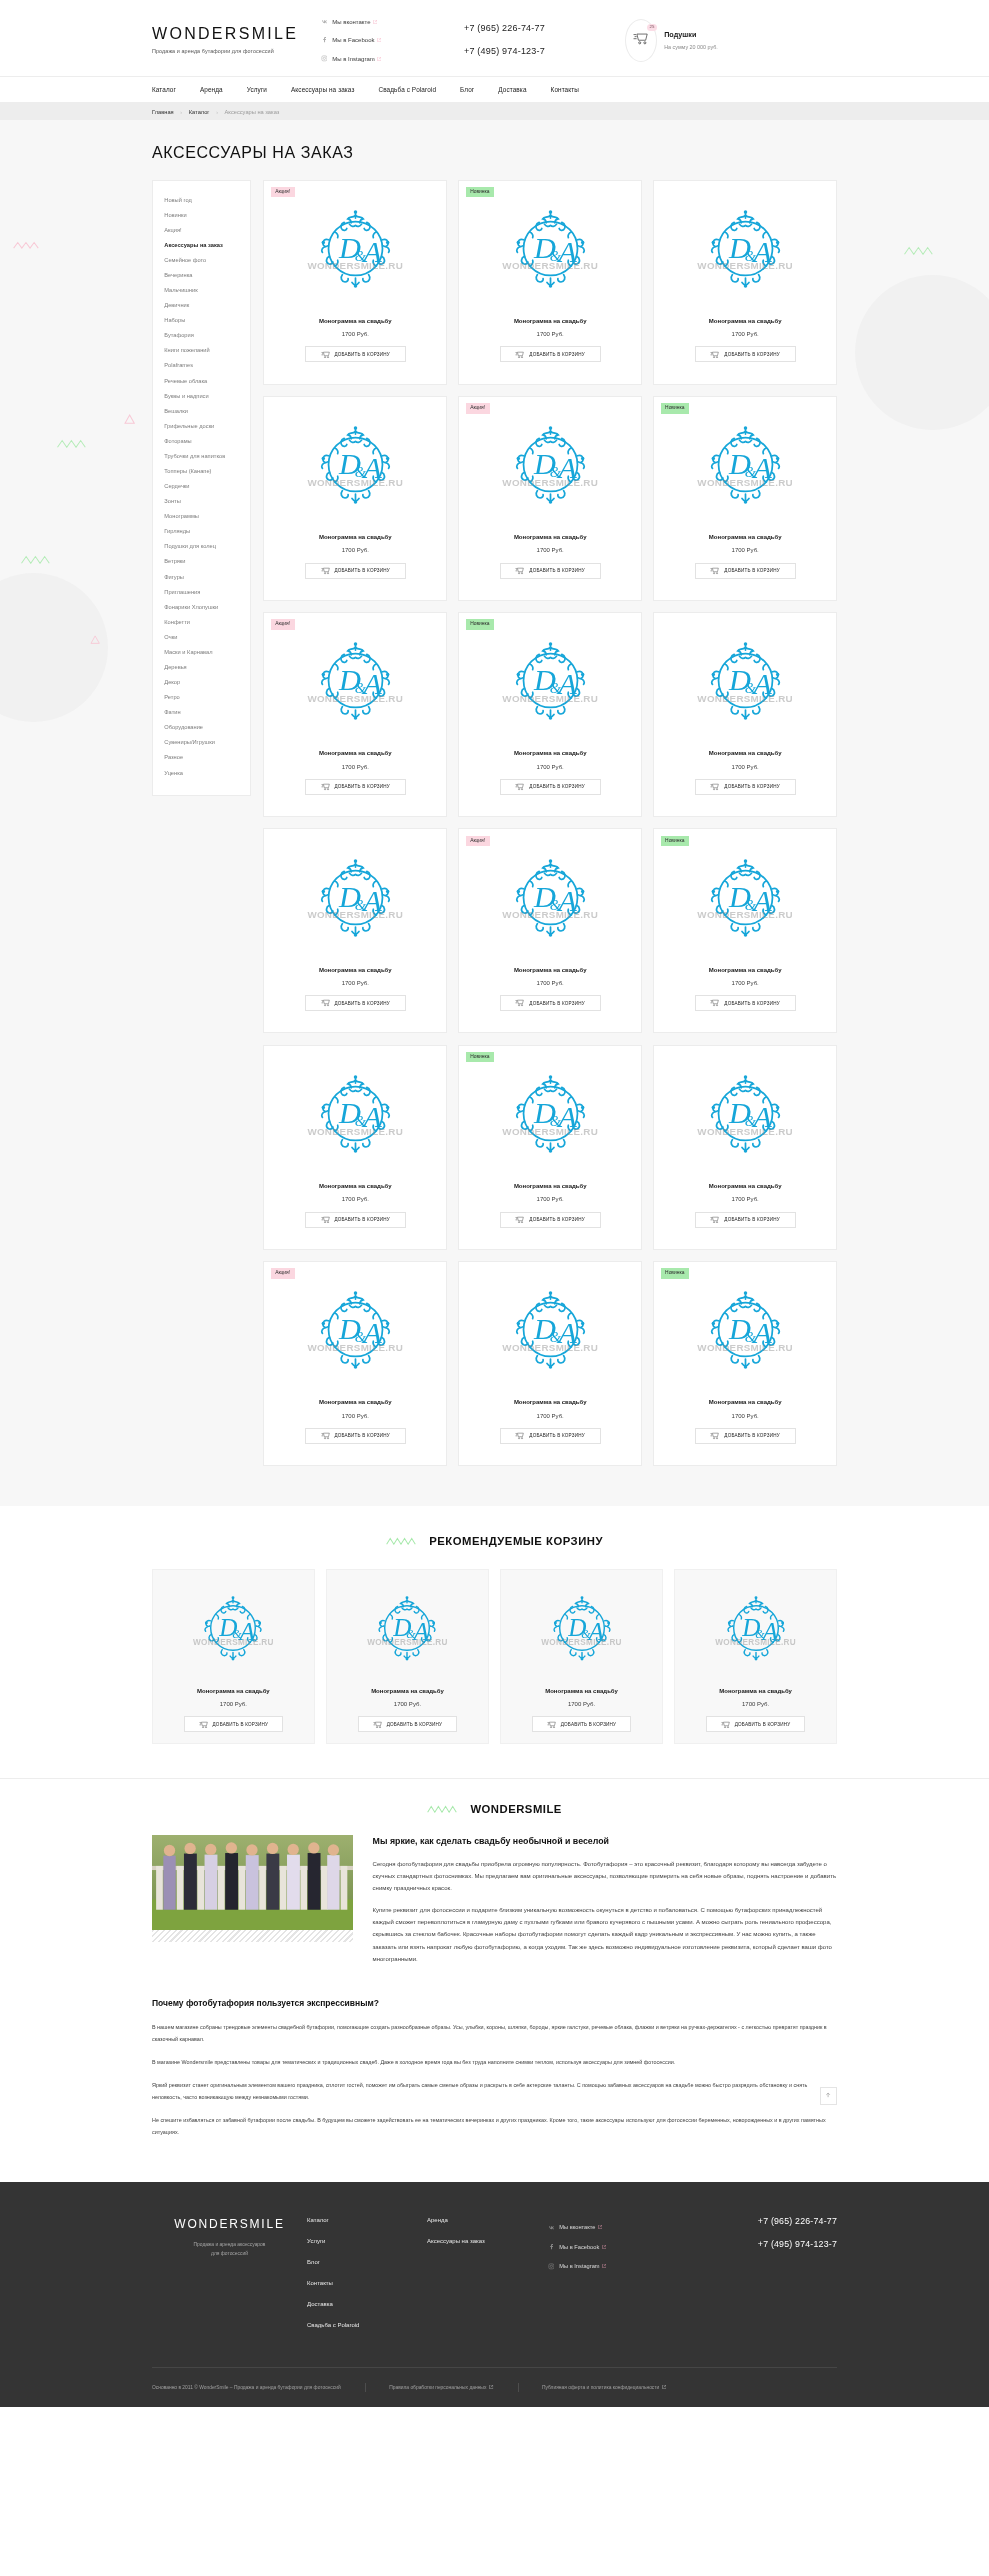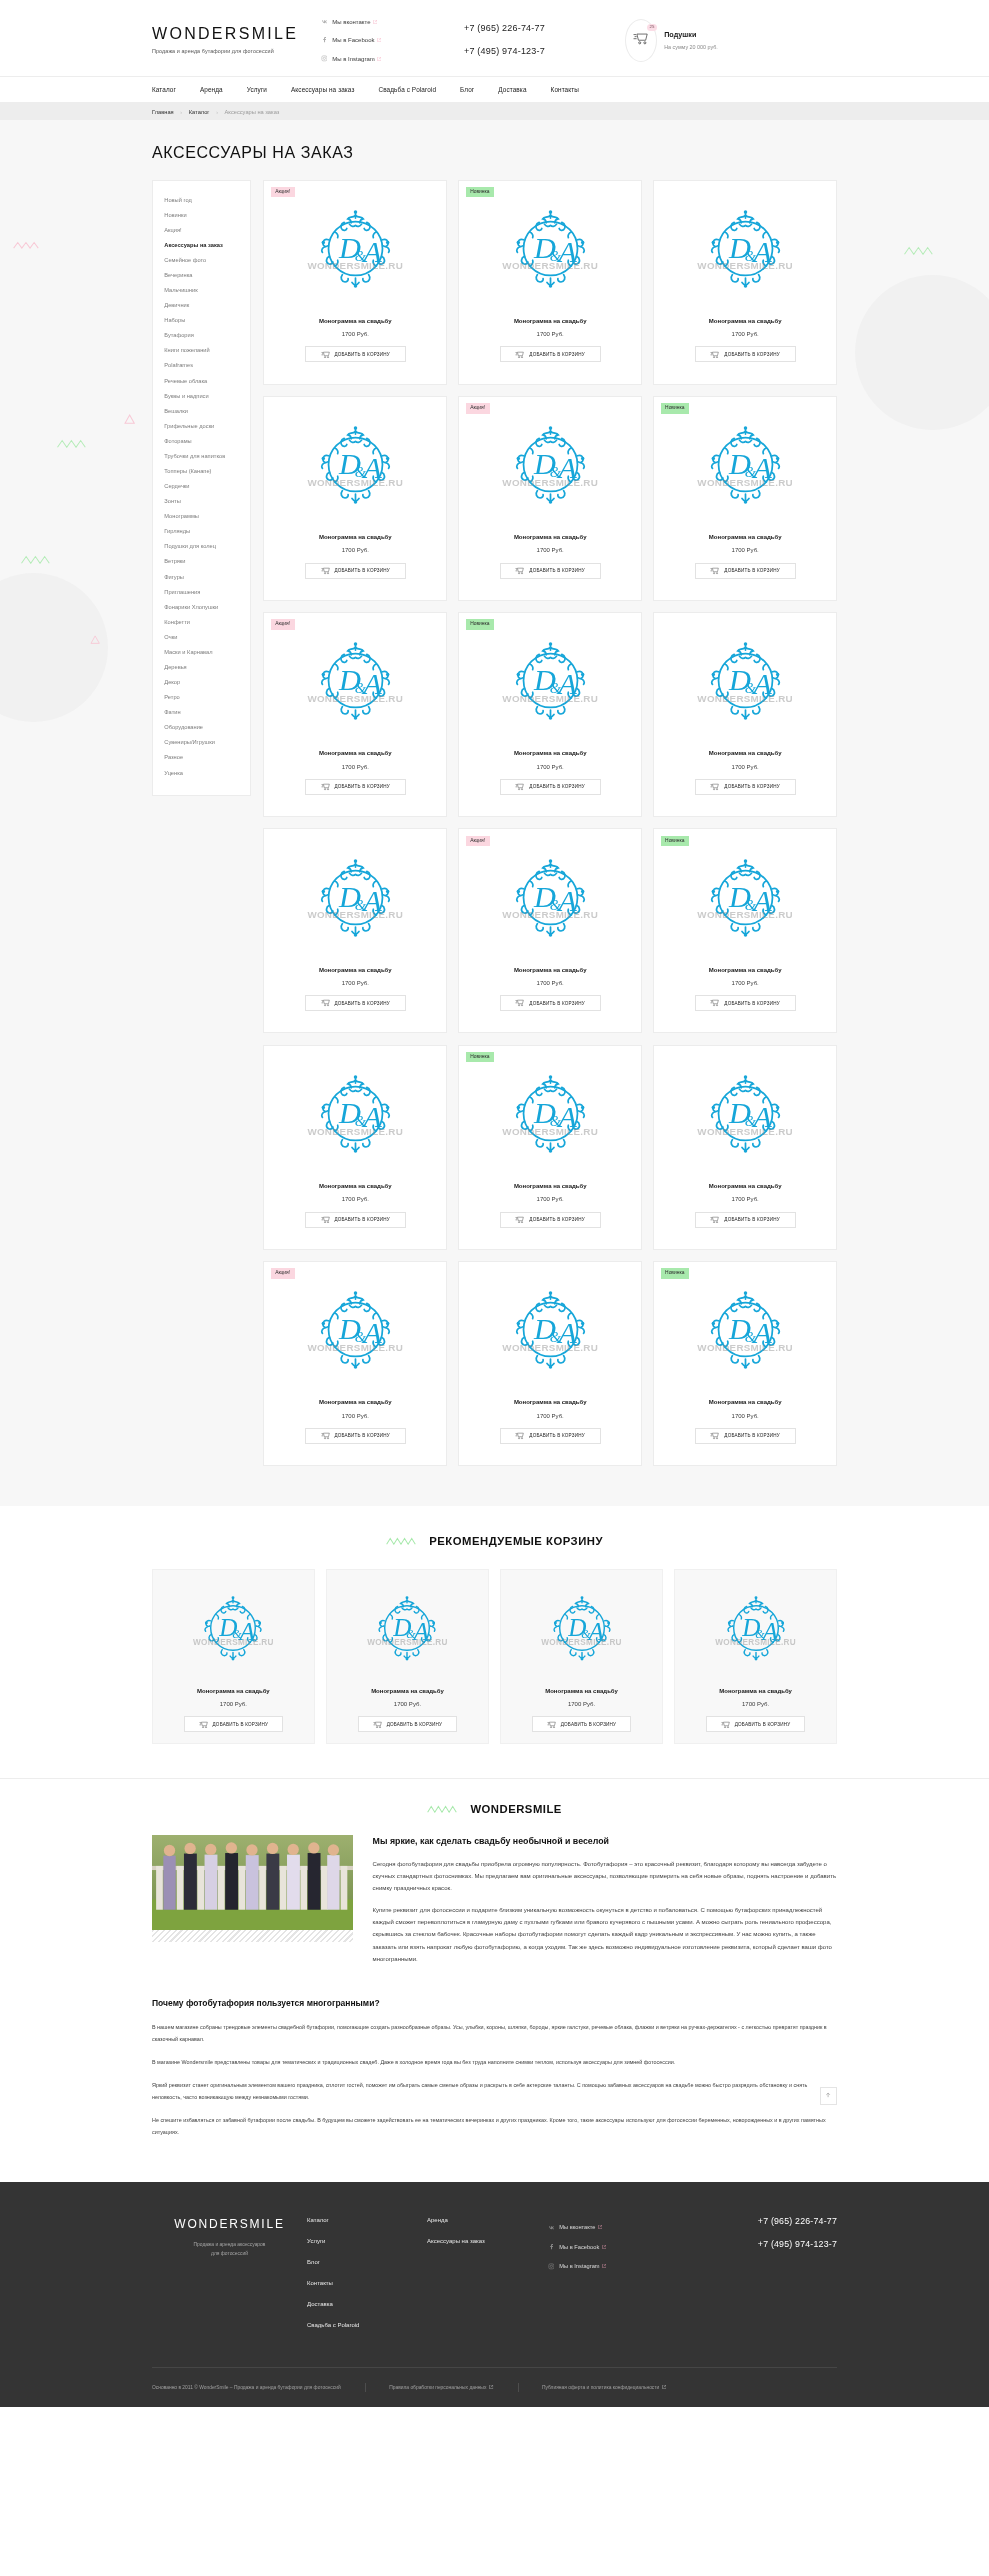--- a/index.html
+++ b/index.html
@@ -1527,21 +1527,21 @@
       </div>
 
       <div class="about-text">
         <h3 class="about-h">Мы яркие, как сделать свадьбу необычной и веселой</h3>
         <p>Сегодня фотобутафория для свадьбы приобрела огромную популярность. Фотобутафория – это красочный реквизит, благодаря которому вы навсегда забудете о скучных стандартных фотоснимках. Мы предлагаем вам оригинальные аксессуары, позволяющие примерить на себя новые образы, поднять настроение и добавить снимку праздничных красок.</p>
         <p>Купите реквизит для фотосессии и подарите близким уникальную возможность окунуться в детство и побаловаться. С помощью бутафорских принадлежностей каждый сможет перевоплотиться в гламурную даму с пухлыми губками или бравого кучерявого с пышными усами. А можно сыграть роль гениального профессора, скрывшись за стеклом бабочек. Красочные наборы фотобутафории помогут сделать каждый кадр уникальным и экспрессивным. У нас можно купить, а также заказать или взять напрокат любую фотобутафорию, а когда уходим. Так же здесь возможно индивидуальное изготовление реквизита, который сделает ваши фото многогранными.</p>
       </div>
     </div>
 
     <div class="why">
-      <h3 class="why-h">Почему фотобутафория пользуется многогранными?</h3>
+      <h3 class="why-h">Почему фотобутафория пользуется экспрессивным?</h3>
       <p>В нашем магазине собраны трендовые элементы свадебной бутафории, помогающие создать разнообразные образы. Усы, улыбки, короны, шляпки, бороды, яркие галстуки, речевые облака, флажки и ветряки на ручках-держателях - с легкостью превратят праздник в сказочный карнавал.</p>
       <p>В магазине Wondersmile представлены товары для тематических и традиционных свадеб. Даже в холодное время года вы без труда наполните снимки теплом, используя аксессуары для зимней фотосессии.</p>
       <p>Яркий реквизит станет оригинальным элементом вашего праздника, сплотит гостей, поможет им обыграть самые смелые образы и раскрыть в себе актерские таланты. С помощью забавных аксессуаров на свадьбе можно быстро разрядить обстановку и снять неловкость, часто возникающую между незнакомыми гостями.</p>
       <p>Не спешите избавляться от забавной бутафории после свадьбы. В будущем вы сможете задействовать ее на тематических вечеринках и других праздниках. Кроме того, такие аксессуары используют для фотосессии беременных, новорожденных и в других памятных ситуациях.</p>
     </div>
 
     <div class="totop">
       <span>
         <svg width="6.2" height="6.2" viewBox="0 0 12 12" fill="none" stroke="#9a9a9a" stroke-width="1.3">
             <path d="M6 10V2M2.5 5.5L6 2l3.5 3.5"></path>

